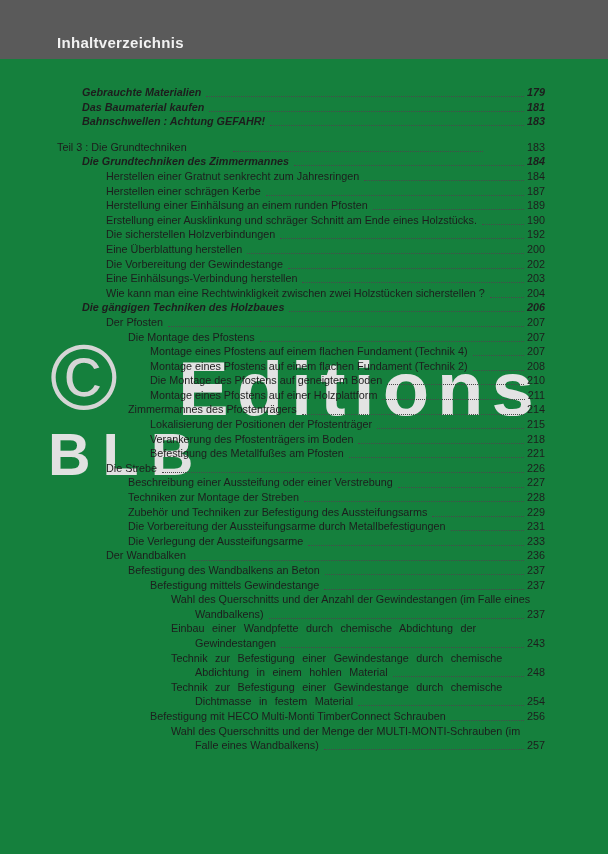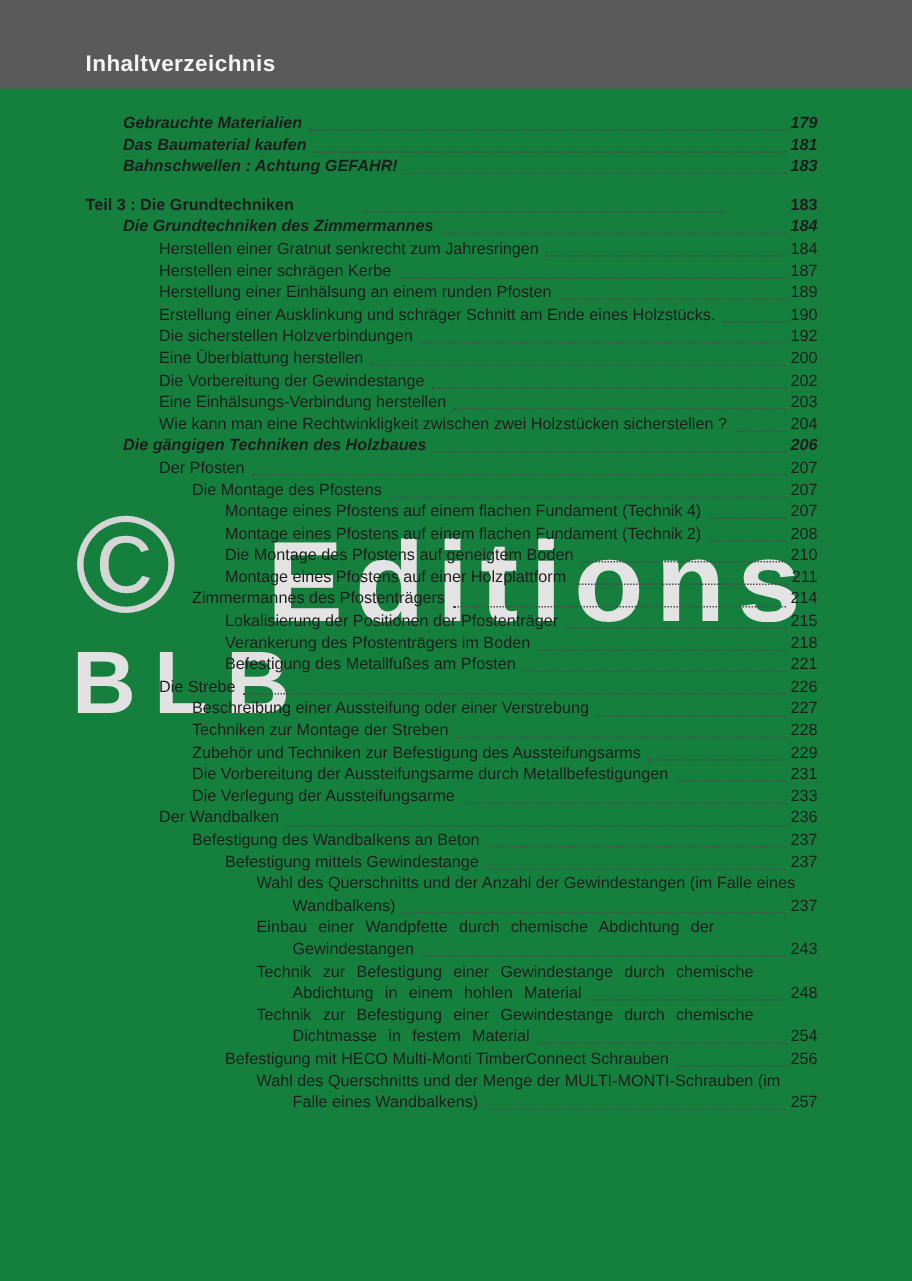--- a/index.html
+++ b/index.html
@@ -32,35 +32,35 @@
   }
   .watermark{
     position:absolute;inset:0;z-index:0;
     pointer-events:none;font-weight:700;user-select:none;
   }
   .wm-copy{position:absolute;left:50px;top:331px;font-size:92px;font-weight:400;color:var(--wm1);line-height:1;}
   .wm-word1{position:absolute;left:178px;top:351px;font-size:76px;color:var(--wm2);letter-spacing:8px;line-height:1;}
   .wm-word2{position:absolute;left:48px;top:426px;font-size:59px;color:var(--wm3);letter-spacing:12px;line-height:1;}
   .toc{
     position:relative;z-index:1;
-    padding:16px 63px 0 57px;
+    padding:26px 63px 0 57px;
   }
   .row{
     display:flex;align-items:flex-end;
     line-height:14.6px;font-size:10.8px;color:var(--ink);
   }
   .row .t{white-space:nowrap;}
   .leader{
     flex:1 1 auto;min-width:6px;
     border-bottom:1.5px dotted var(--leader);
     margin:0 3px 2.5px 5px;
   }
   .pg{flex:0 0 auto;}
   .gap{margin-top:11px;}
-  .b{font-weight:700;gap:41px;}
+  .b{font-weight:400;gap:41px;}
   .bi{font-weight:700;font-style:italic;}
   .justify .t{word-spacing:4.5px;}
   .lvl0{padding-left:0;}
   .lvl1{padding-left:25px;}
   .lvl2{padding-left:49px;}
   .lvl3{padding-left:71px;}
   .lvl4{padding-left:93px;}
   .lvl5{padding-left:114px;}
   .lvl5.cont{padding-left:138px;}
 </style>

